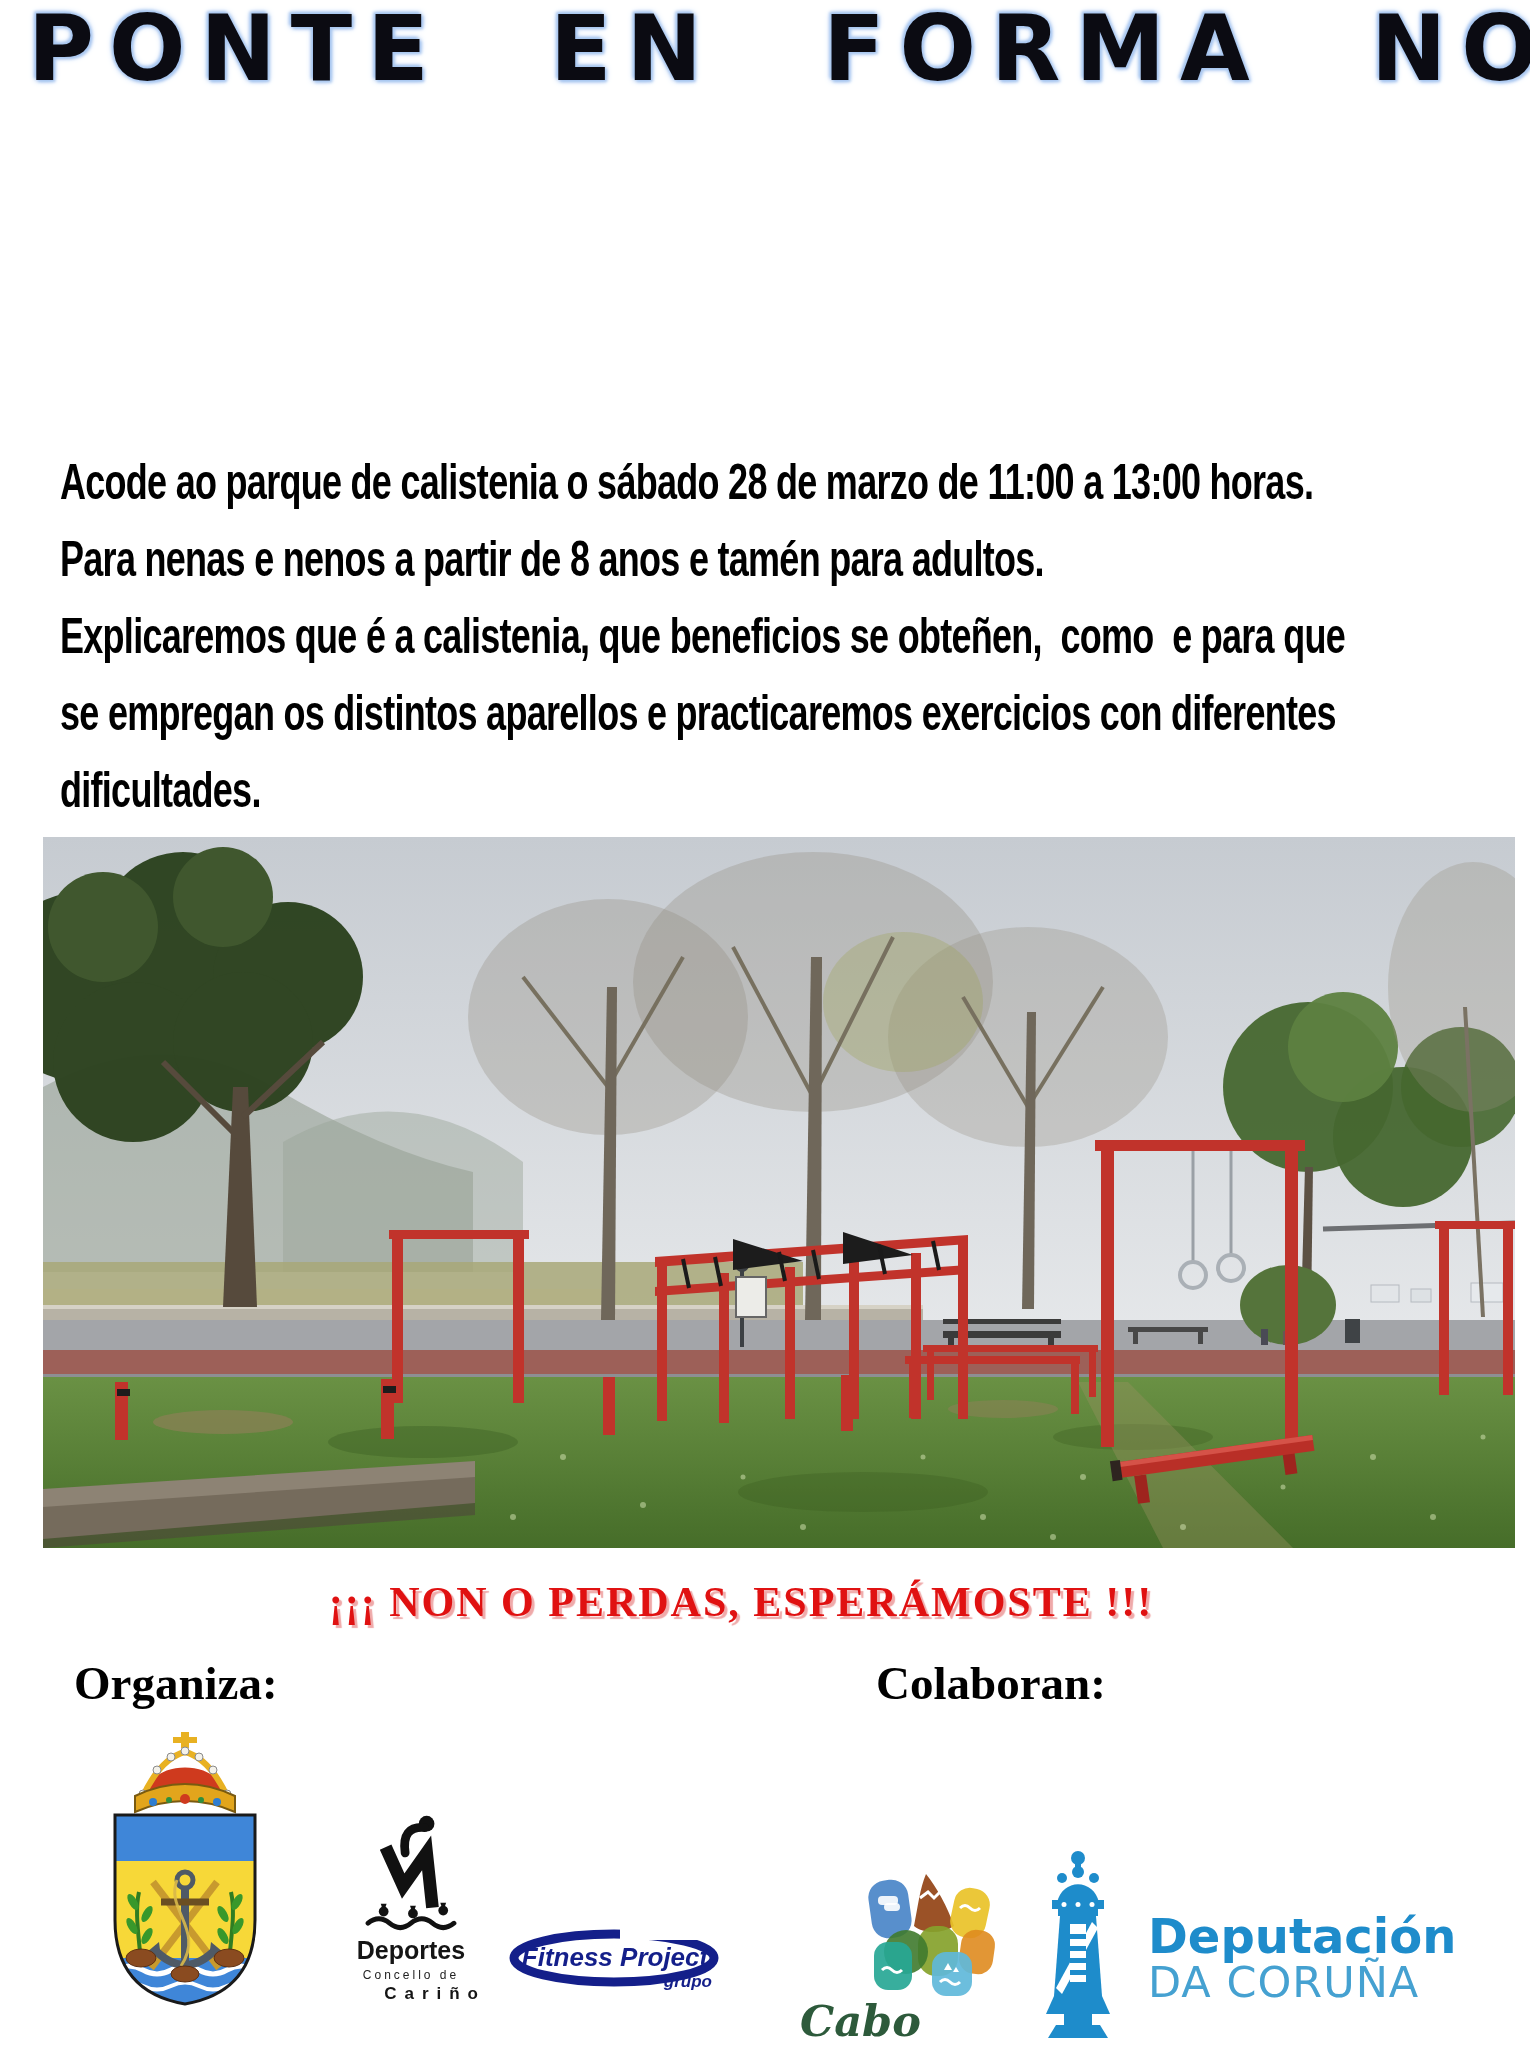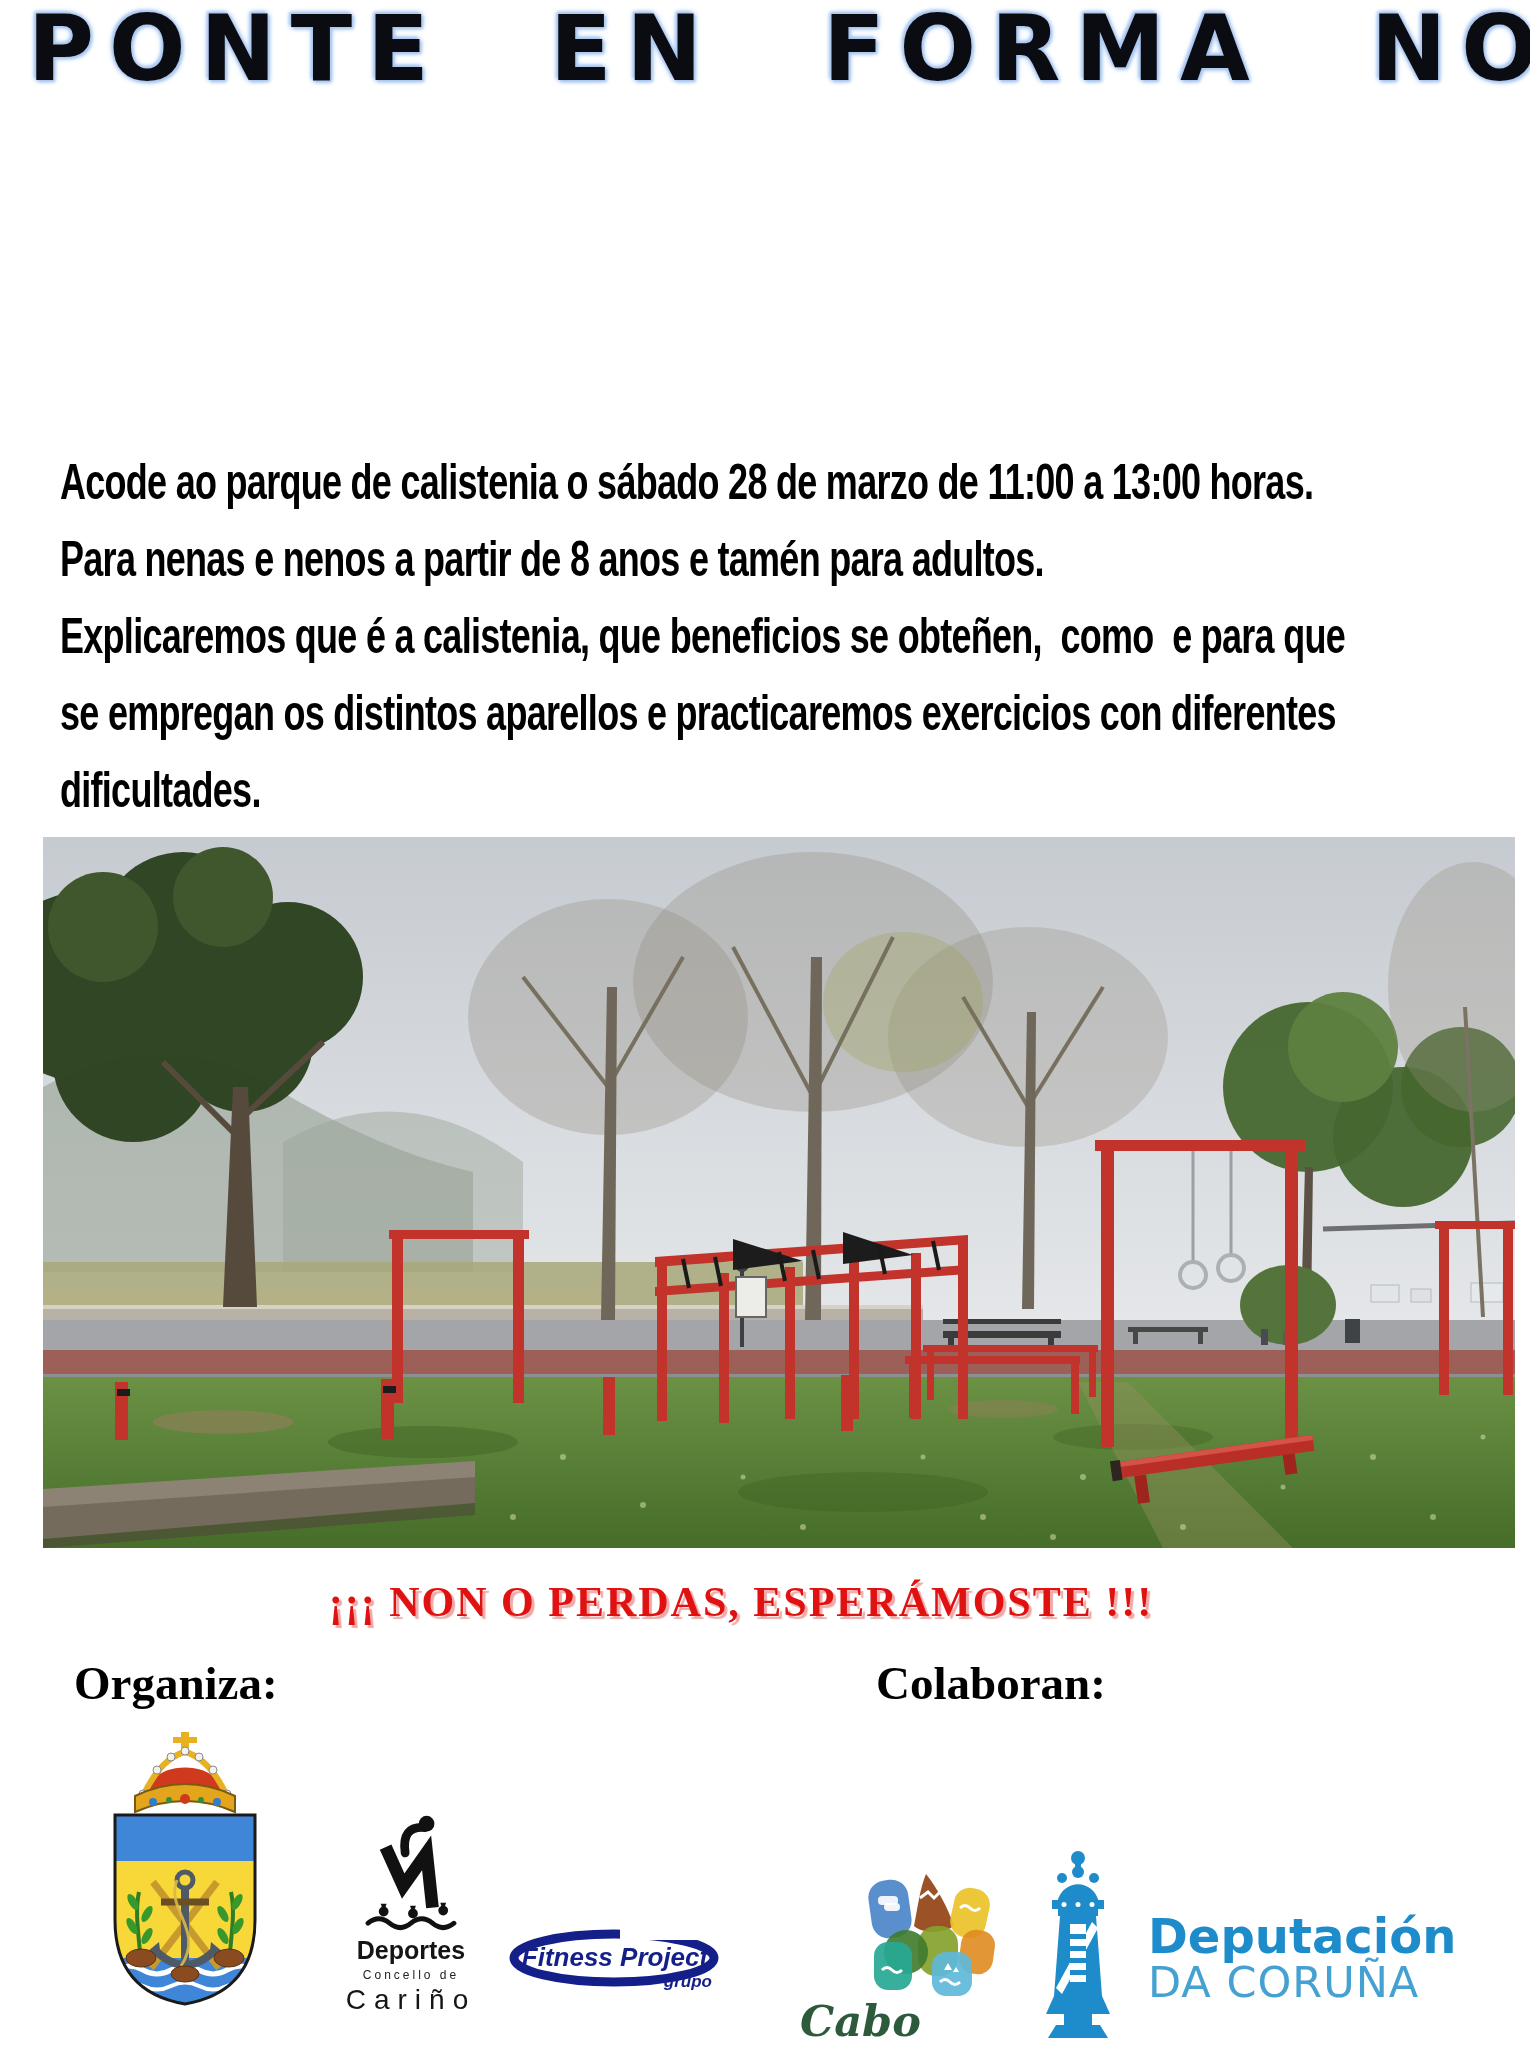--- a/index.html
+++ b/index.html
@@ -39,21 +39,21 @@
   .section-heading{position:absolute;font-family:"Liberation Serif",serif;font-weight:bold;
                    font-size:47px;color:#000;}
   .organiza{left:74px;top:1656px;}
   .colaboran{left:876px;top:1656px;}
 
   
   .logo-shield{position:absolute;left:95px;top:1730px;width:180px;height:290px;}
   .logo-deportes{position:absolute;left:336px;top:1810px;width:150px;text-align:center;}
   .deportes-l1{font-size:25px;font-weight:bold;color:#151515;margin-top:4px;}
   .deportes-l2{font-size:12px;color:#222;letter-spacing:3px;margin-top:3px;}
-  .deportes-l3{font-size:28px;font-weight:normal;color:#151515;letter-spacing:8px;margin-top:2px;}
+  .deportes-l3{font-size:17px;font-weight:bold;color:#151515;letter-spacing:8px;margin-top:2px;text-align:right;}
   .logo-fitness{position:absolute;left:500px;top:1926px;width:230px;height:78px;}
   .fitness-name{position:absolute;left:0;top:16px;width:230px;text-align:center;
                 font-style:italic;font-weight:bold;font-size:26px;color:#141f8a;}
   .fitness-sub{position:absolute;right:18px;top:46px;font-style:italic;font-weight:bold;
                font-size:17px;color:#141f8a;}
   .logo-cabo{position:absolute;left:800px;top:1868px;width:240px;text-align:left;}
   .cabo-script{font-family:"DejaVu Serif",serif;font-style:italic;font-weight:bold;
                font-size:43px;color:#2d5a3b;line-height:1.1;}
   .cabo-caps{font-size:20px;color:#55685c;letter-spacing:11px;margin-top:4px;font-style:italic;}
   .logo-depu-icon{position:absolute;left:1022px;top:1848px;width:112px;height:190px;}

